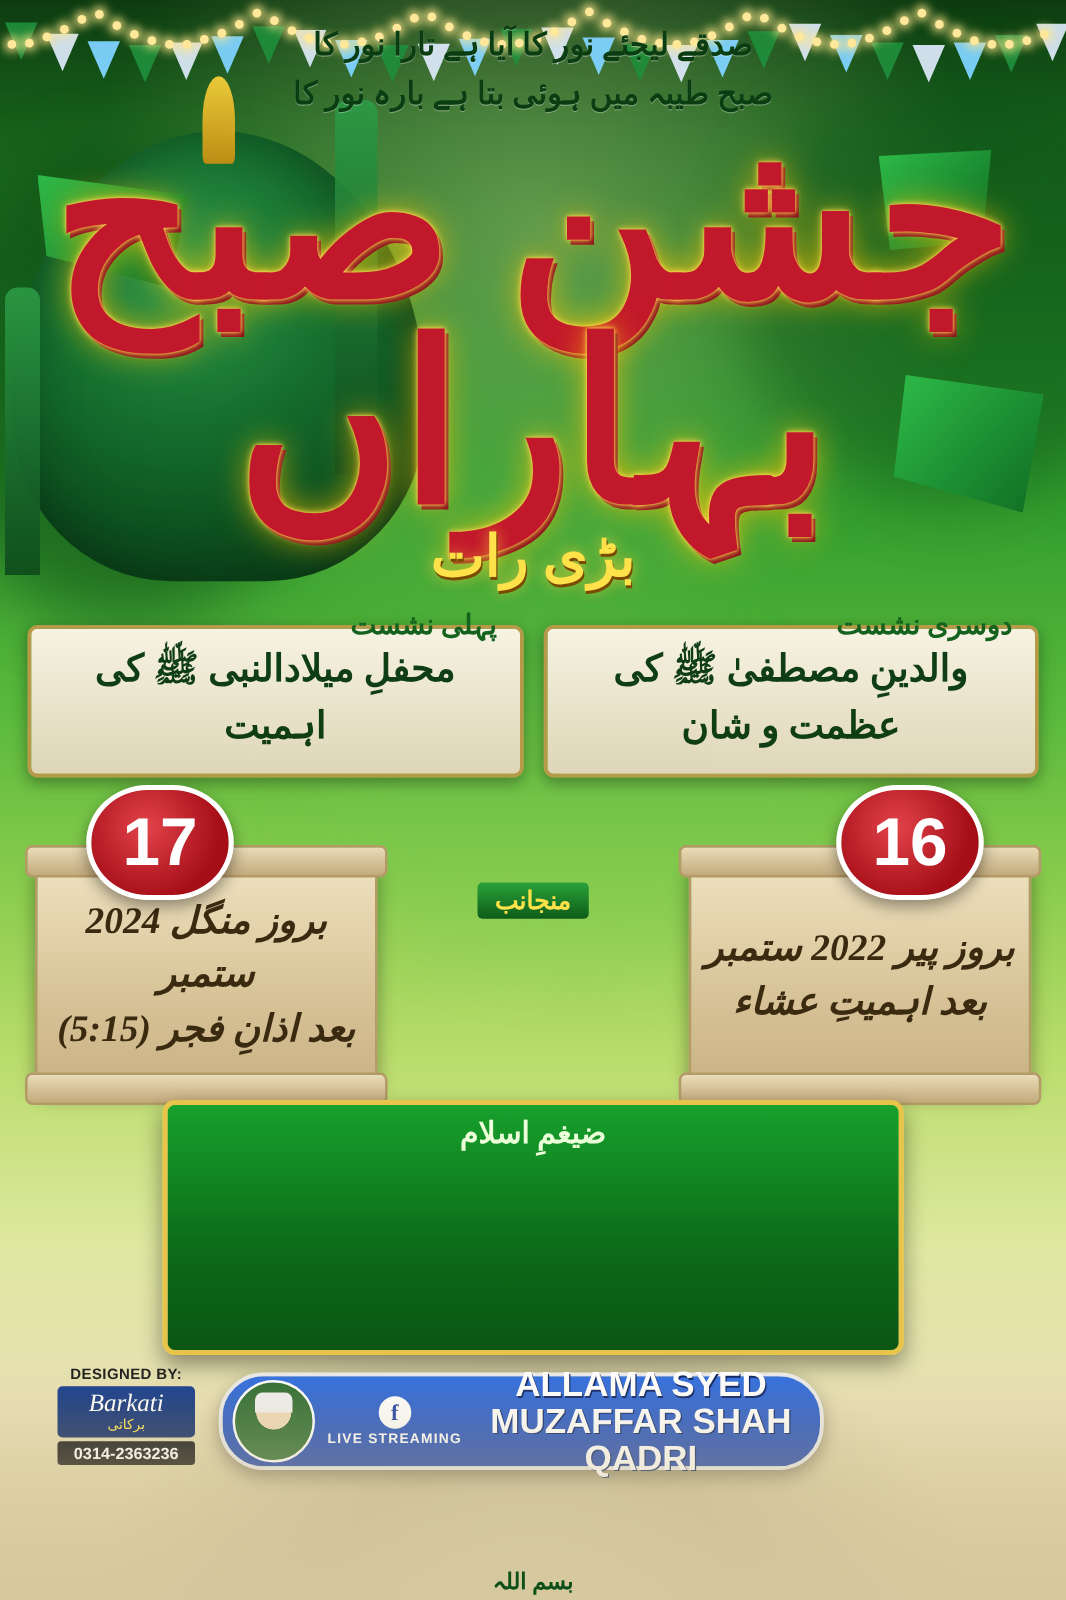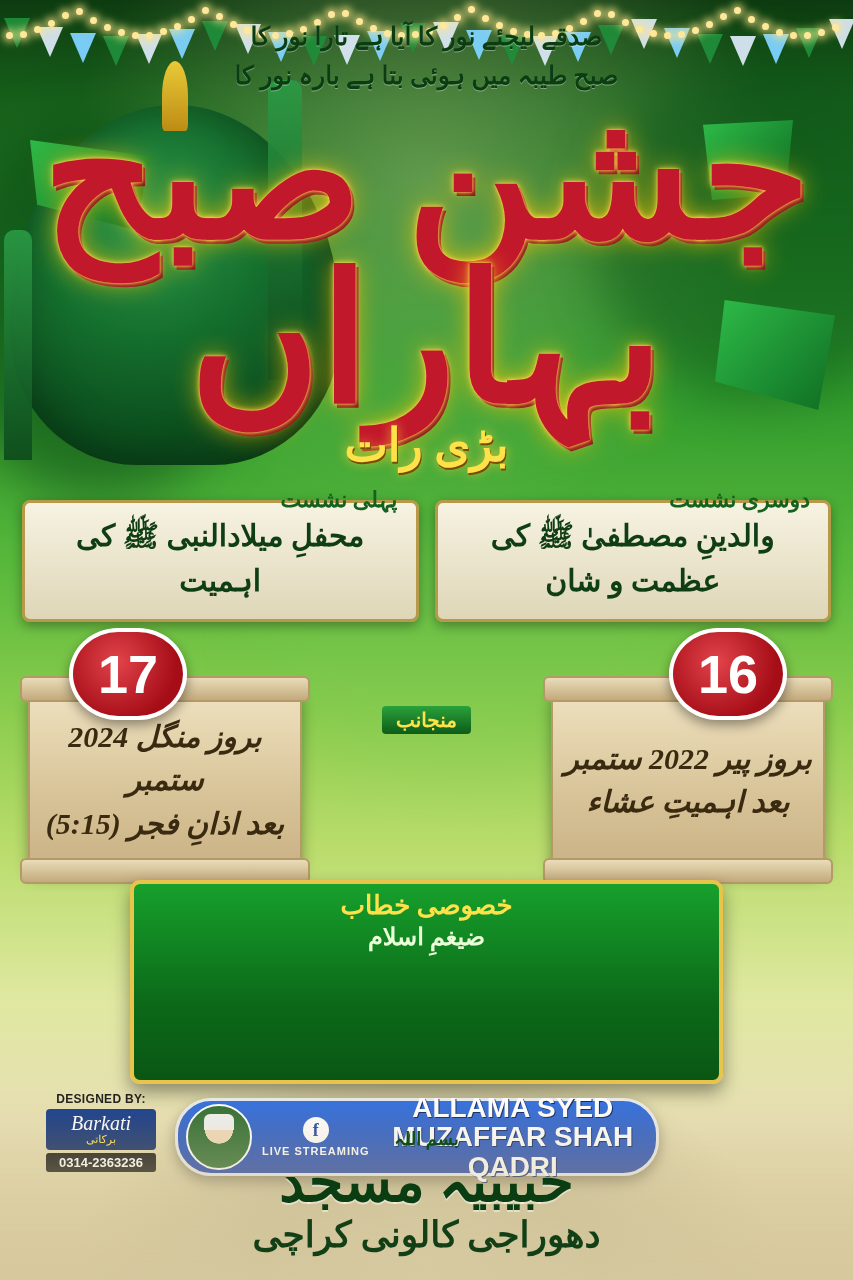--- a/index.html
+++ b/index.html
@@ -156,21 +156,21 @@
     width:62px;height:62px;border-radius:50%;flex:0 0 62px;
     background:radial-gradient(circle at 50% 38%,#f0d9b8 0 28%,#2d6b2f 29% 100%);
     border:2px solid #fff;position:relative;overflow:hidden;
   }
   .avatar:after{content:"";position:absolute;left:16px;top:8px;width:30px;height:16px;background:#f0f0f0;border-radius:6px 6px 0 0;}
   .fb{width:26px;height:26px;border-radius:50%;background:#fff;color:#1b3fa8;font-weight:bold;font-size:18px;display:flex;align-items:center;justify-content:center;font-family:"Liberation Serif",serif;}
   .livetxt{font-size:11px;font-weight:bold;color:#fff;letter-spacing:1px;}
   .livename{color:#fff;font-weight:bold;font-size:28px;line-height:1.05;text-align:center;flex:1;padding-right:10px;text-shadow:1px 1px 0 #0a2160;}
 
   
-  .mosque{position:absolute;left:0;right:0;bottom:24px;text-align:center;direction:rtl;}
+  .mosque{position:absolute;left:0;right:0;bottom:4px;text-align:center;direction:rtl;}
   .mosque .mcrest{font-family:"Liberation Serif",serif;font-size:18px;font-weight:bold;color:#0e4f17;}
   .mosque .mname{font-family:"Liberation Serif",serif;font-size:56px;font-weight:bold;color:#0b3d12;line-height:1.15;
     text-shadow:0 2px 0 rgba(255,255,255,.45);}
   .mosque .maddr{font-family:"Liberation Serif",serif;font-size:36px;font-weight:bold;color:#123f16;}
   .faint{position:absolute;left:0;right:0;bottom:0;height:190px;background:linear-gradient(180deg,rgba(216,205,166,0),rgba(214,200,158,.85));pointer-events:none;}
 </style>
 </head>
 <body>
 
 <div class="poster">
@@ -313,21 +313,20 @@
       </div>
     </div>
     <div class="daybadge left">17</div>
 
     <div class="midbox">
       <div class="mtag">منجانب</div>
     </div>
   </div>
 
   <div class="speaker">
-    <div class="khitab">خصوصی خطاب</div>
     <div class="zeegham">ضیغمِ اسلام</div>
   </div>
 
   <div class="designer">
     <div class="dby">DESIGNED BY:</div>
     <div class="dlogo">
       <div class="bn">Barkati</div>
       <div class="ur">برکاتی</div>
     </div>
     <div class="dphone">0314-2363236</div>
@@ -342,16 +341,14 @@
     <div class="livename">
       <span>ALLAMA SYED</span><br>
       <span>MUZAFFAR SHAH QADRI</span>
     </div>
   </div>
 
   <div class="faint"></div>
 
   <div class="mosque">
     <div class="mcrest">بسم اللہ</div>
-    <div class="mname">حبیبیہ مسجد</div>
-    <div class="maddr">دھوراجی کالونی کراچی</div>
   </div>
 </div>
 
 </body></html>

